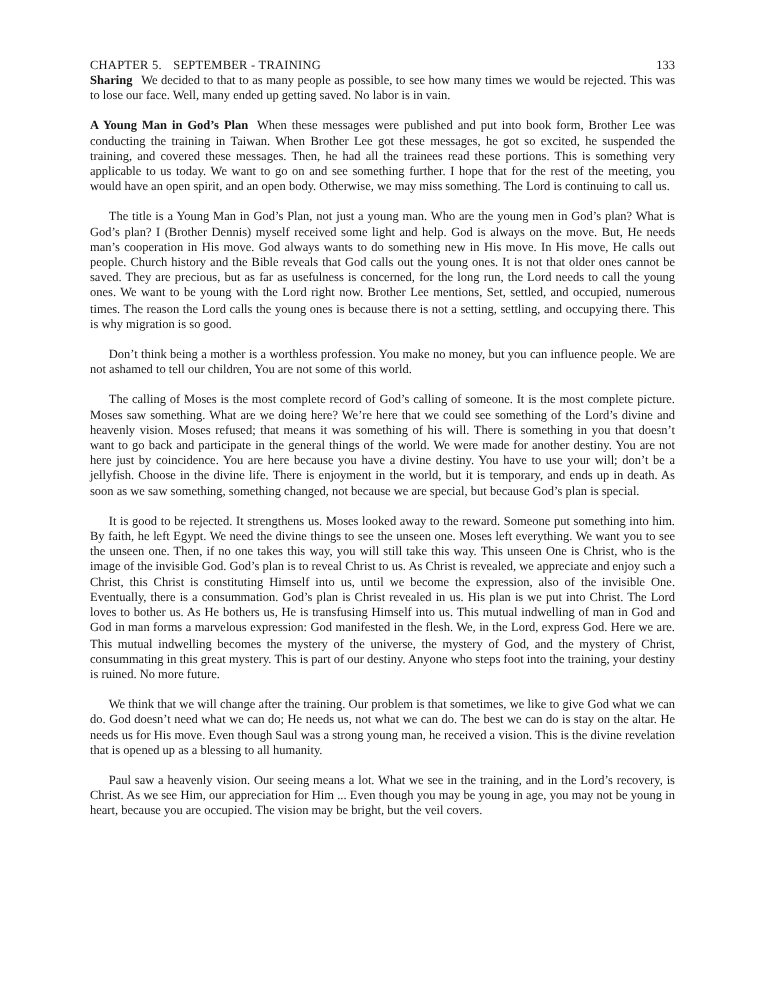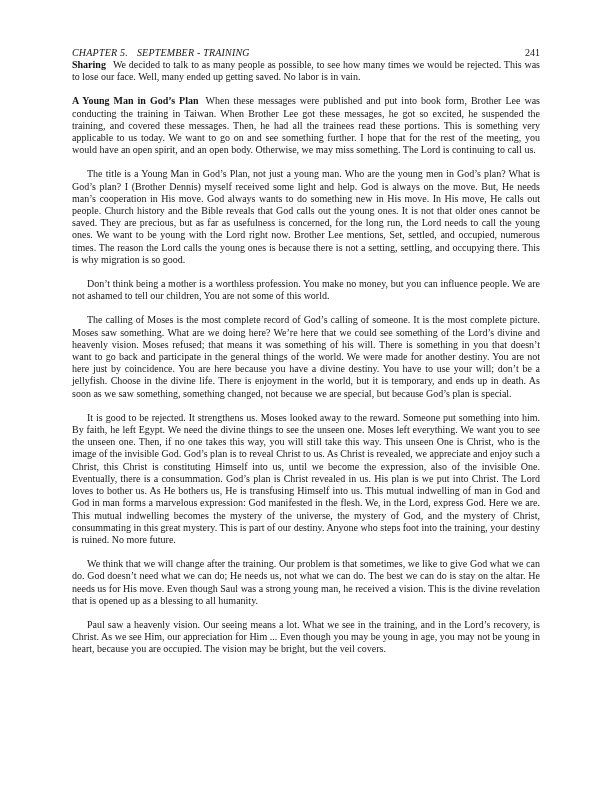--- a/index.html
+++ b/index.html
@@ -23,21 +23,20 @@
     width: 468px;
   }
   .running-header {
     display: flex;
     justify-content: space-between;
     align-items: baseline;
     font-size: 10px;
     line-height: 12px;
   }
   .running-header-left {
-    font-style: italic;
     letter-spacing: 0.2px;
   }
   .running-header-left .chapter-label {
     margin-right: 9px;
   }
   .page-number {
     font-style: normal;
   }
   .doc-title {
     margin: 16px 0 11px 0;
@@ -65,25 +64,25 @@
 </head>
 <body>
 
 <div class="page">
   <div class="content">
 
     <div class="running-header">
       <span class="running-header-left">
         <span class="chapter-label">CHAPTER 5.</span><span>SEPTEMBER - TRAINING</span>
       </span>
-      <span class="page-number">241</span>
+      <span class="page-number">133</span>
     </div>
 
 
-    <p class="body-par runin-par"><b class="runin-head">Sharing</b><span>We decided to talk to as many people as possible, to see how many times we would be rejected. This was to lose our face. Well, many ended up getting saved. No labor is in vain.</span></p>
+    <p class="body-par runin-par"><b class="runin-head">Sharing</b><span>We decided to that to as many people as possible, to see how many times we would be rejected. This was to lose our face. Well, many ended up getting saved. No labor is in vain.</span></p>
 
     <p class="body-par runin-par"><b class="runin-head">A Young Man in God’s Plan</b><span>When these messages were published and put into book form, Brother Lee was conducting the training in Taiwan. When Brother Lee got these messages, he got so excited, he suspended the training, and covered these messages. Then, he had all the trainees read these portions. This is something very applicable to us today. We want to go on and see something further. I hope that for the rest of the meeting, you would have an open spirit, and an open body. Otherwise, we may miss something. The Lord is continuing to call us.</span></p>
 
     <p class="body-par"><span>The title is a Young Man in God’s Plan, not just a young man. Who are the young men in God’s plan? What is God’s plan? I (Brother Dennis) myself received some light and help. God is always on the move. But, He needs man’s cooperation in His move. God always wants to do something new in His move. In His move, He calls out people. Church history and the Bible reveals that God calls out the young ones. It is not that older ones cannot be saved. They are precious, but as far as usefulness is concerned, for the long run, the Lord needs to call the young ones. We want to be young with the Lord right now. Brother Lee mentions, Set, settled, and occupied, numerous times. The reason the Lord calls the young ones is because there is not a setting, settling, and occupying there. This is why migration is so good.</span></p>
 
     <p class="body-par"><span>Don’t think being a mother is a worthless profession. You make no money, but you can influence people. We are not ashamed to tell our children, You are not some of this world.</span></p>
 
     <p class="body-par"><span>The calling of Moses is the most complete record of God’s calling of someone. It is the most complete picture. Moses saw something. What are we doing here? We’re here that we could see something of the Lord’s divine and heavenly vision. Moses refused; that means it was something of his will. There is something in you that doesn’t want to go back and participate in the general things of the world. We were made for another destiny. You are not here just by coincidence. You are here because you have a divine destiny. You have to use your will; don’t be a jellyfish. Choose in the divine life. There is enjoyment in the world, but it is temporary, and ends up in death. As soon as we saw something, something changed, not because we are special, but because God’s plan is special.</span></p>
 
     <p class="body-par"><span>It is good to be rejected. It strengthens us. Moses looked away to the reward. Someone put something into him. By faith, he left Egypt. We need the divine things to see the unseen one. Moses left everything. We want you to see the unseen one. Then, if no one takes this way, you will still take this way. This unseen One is Christ, who is the image of the invisible God. God’s plan is to reveal Christ to us. As Christ is revealed, we appreciate and enjoy such a Christ, this Christ is constituting Himself into us, until we become the expression, also of the invisible One. Eventually, there is a consummation. God’s plan is Christ revealed in us. His plan is we put into Christ. The Lord loves to bother us. As He bothers us, He is transfusing Himself into us. This mutual indwelling of man in God and God in man forms a marvelous expression: God manifested in the flesh. We, in the Lord, express God. Here we are. This mutual indwelling becomes the mystery of the universe, the mystery of God, and the mystery of Christ, consummating in this great mystery. This is part of our destiny. Anyone who steps foot into the training, your destiny is ruined. No more future.</span></p>

